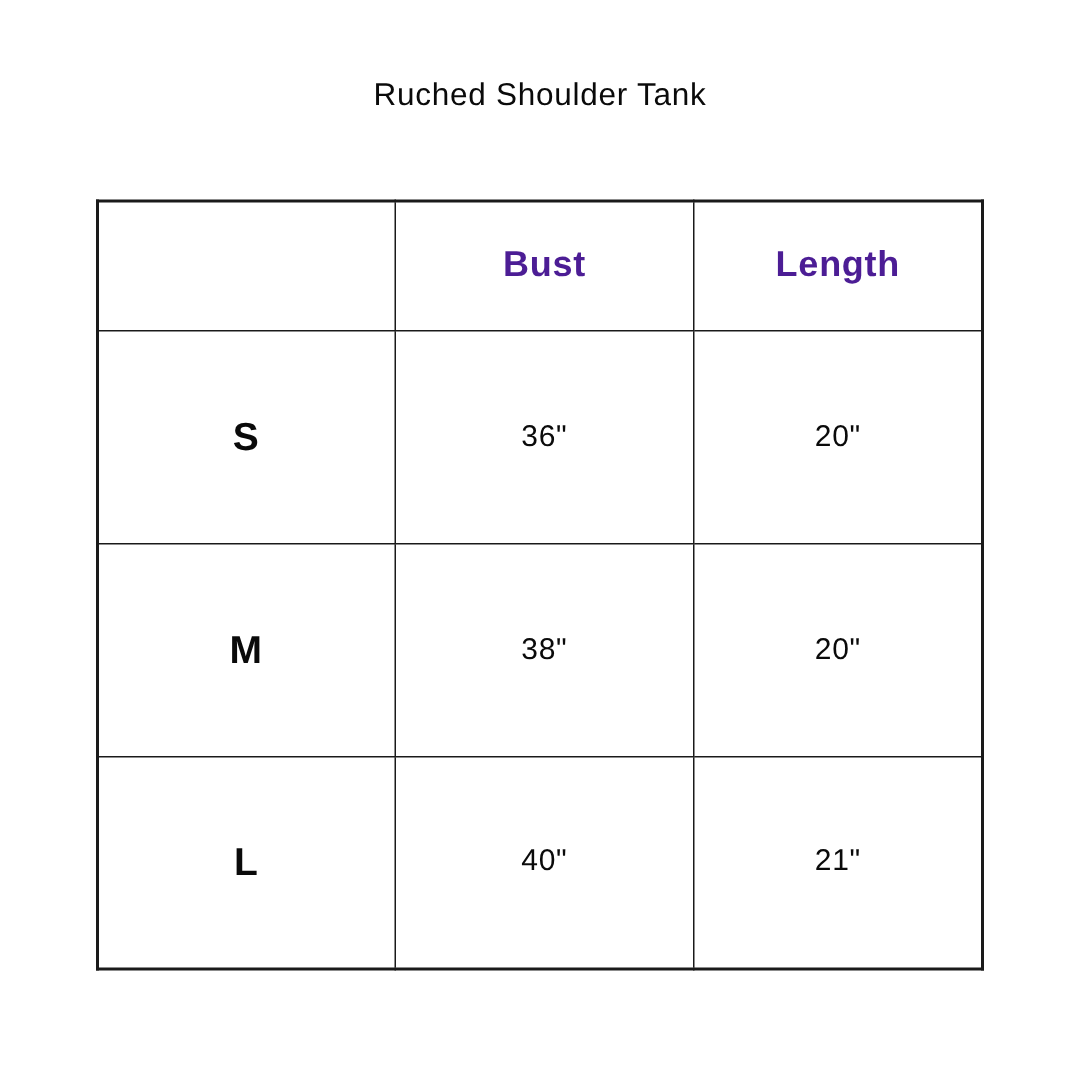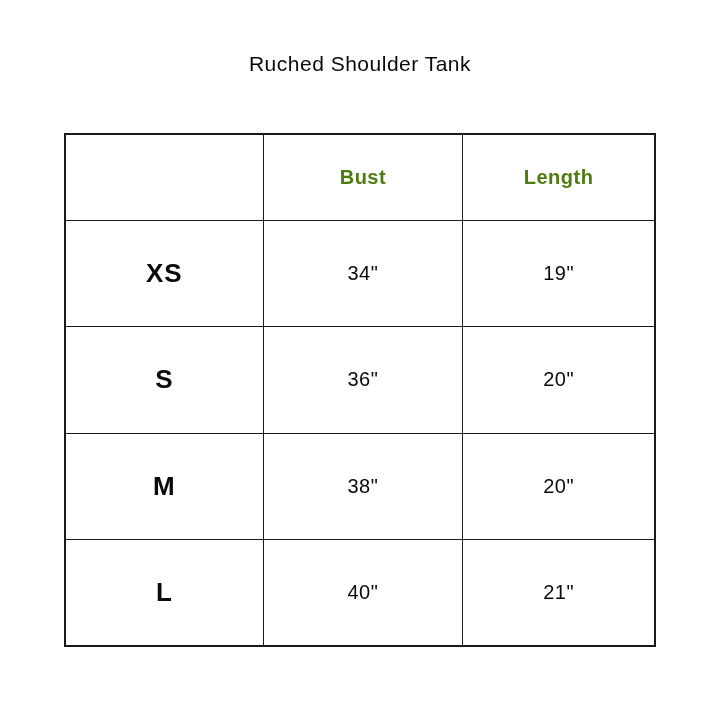--- a/index.html
+++ b/index.html
@@ -48,24 +48,24 @@
     vertical-align: middle;
     padding: 0;
     background: #ffffff;
   }
   col.c-size   { width: 33.6%; }
   col.c-bust   { width: 33.8%; }
   col.c-length { width: 32.6%; }
   tr.header-row { height: 86px; }
   tr.body-row   { height: 105px; }
   th.col-header {
-    font-size: 20px;
+    font-size: 24px;
     font-weight: 700;
     letter-spacing: 0.5px;
-    color: #4d7c0f;
+    color: #4c1d95;
   }
   td.size-cell {
     font-size: 26px;
     font-weight: 700;
     letter-spacing: 1px;
     color: #0a0a0a;
   }
   td.value-cell {
     font-size: 20px;
     font-weight: 400;
@@ -89,25 +89,20 @@
       </colgroup>
       <thead>
         <tr class="header-row">
           <th class="col-header"></th>
           <th class="col-header">Bust</th>
           <th class="col-header">Length</th>
         </tr>
       </thead>
       <tbody>
         <tr class="body-row">
-          <td class="size-cell">XS</td>
-          <td class="value-cell">34"</td>
-          <td class="value-cell">19"</td>
-        </tr>
-        <tr class="body-row">
           <td class="size-cell">S</td>
           <td class="value-cell">36"</td>
           <td class="value-cell">20"</td>
         </tr>
         <tr class="body-row">
           <td class="size-cell">M</td>
           <td class="value-cell">38"</td>
           <td class="value-cell">20"</td>
         </tr>
         <tr class="body-row">

